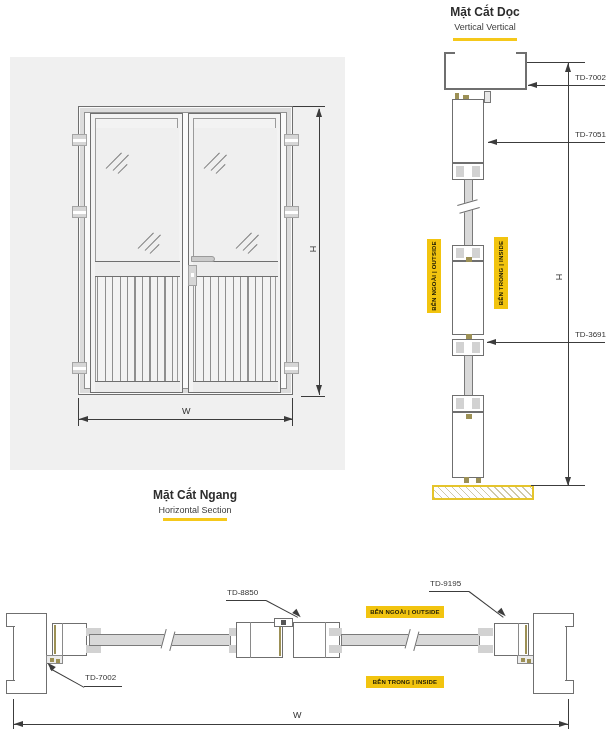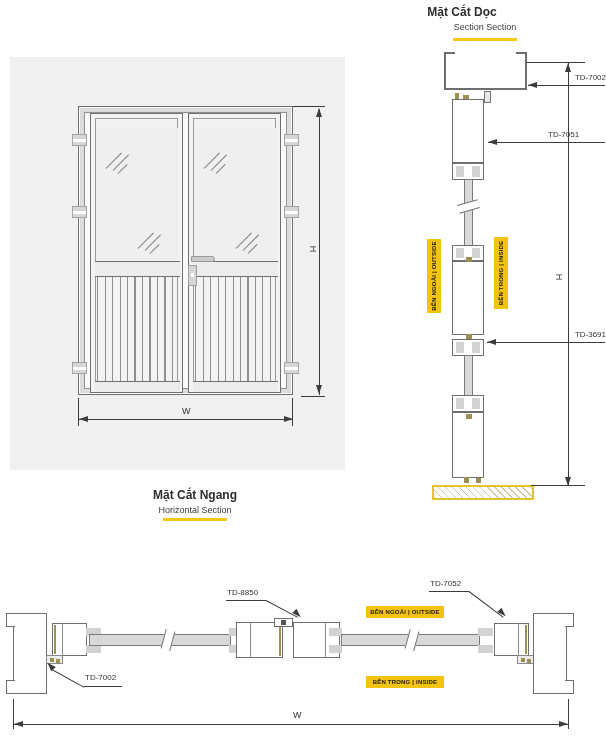--- a/index.html
+++ b/index.html
@@ -115,22 +115,22 @@
 
     <div class="a lineV" style="left:78px;top:398px;height:28px;"></div>
     <div class="a lineV" style="left:292px;top:398px;height:28px;"></div>
     <div class="a lineH" style="left:78px;top:419px;width:215px;"></div>
     <div class="a ar ar-left" style="left:79px;top:416px;"></div>
     <div class="a ar ar-right" style="left:284px;top:416px;"></div>
     <div class="a dimtext" style="left:182px;top:406px;">W</div>
   </div>
 
   <div class="a" style="left:0;top:0;width:606px;height:520px;">
-    <div class="a title" style="left:402px;top:5px;width:120px;">Mặt Cắt Dọc</div>
-    <div class="a subtitle" style="left:425px;top:22px;width:120px;">Section Section</div>
+    <div class="a title" style="left:425px;top:5px;width:120px;">Mặt Cắt Dọc</div>
+    <div class="a subtitle" style="left:425px;top:22px;width:120px;">Vertical Vertical</div>
     <div class="a underline" style="left:453px;top:38px;width:64px;"></div>
 
     <div class="a" style="left:444px;top:58px;width:83px;height:32px;border:2px solid #6f6f6f;border-top:none;background:#fff;"></div>
     <div class="a hookTL" style="left:444px;top:52px;width:11px;height:8px;"></div>
     <div class="a hookTR" style="left:516px;top:52px;width:11px;height:8px;"></div>
 
     <div class="a olive" style="left:455px;top:93px;width:4px;height:6px;"></div>
     <div class="a olive" style="left:463px;top:95px;width:6px;height:5px;"></div>
     <div class="a" style="left:484px;top:91px;width:7px;height:12px;border:1px solid #777;background:#e8e8e8;"></div>
 
@@ -176,21 +176,21 @@
     <div class="a lineV" style="left:568px;top:63px;height:423px;"></div>
     <div class="a ar ar-up" style="left:565px;top:63px;"></div>
     <div class="a ar ar-down" style="left:565px;top:477px;"></div>
     <div class="a dimtext" style="left:556px;top:272px;">
       <span class="rotH">H</span></div>
 
     <div class="a tdtext" style="left:548px;top:73px;width:58px;text-align:right;">TD-7002</div>
     <div class="a lineH" style="left:528px;top:85px;width:77px;"></div>
     <div class="a ar ar-left" style="left:528px;top:82px;"></div>
 
-    <div class="a tdtext" style="left:548px;top:130px;width:58px;">TD-7051</div>
+    <div class="a tdtext" style="left:548px;top:130px;width:58px;text-align:right;">TD-7051</div>
     <div class="a lineH" style="left:488px;top:142px;width:117px;"></div>
     <div class="a ar ar-left" style="left:488px;top:139px;"></div>
 
     <div class="a tdtext" style="left:548px;top:330px;width:58px;text-align:right;">TD-3691</div>
     <div class="a lineH" style="left:487px;top:342px;width:118px;"></div>
     <div class="a ar ar-left" style="left:487px;top:339px;"></div>
   </div>
 
   <div class="a" style="left:0;top:480px;width:606px;height:263px;">
     <div class="a title" style="left:135px;top:8px;width:120px;">Mặt Cắt Ngang</div>
@@ -253,21 +253,21 @@
     <div class="a tdtext" style="left:85px;top:193px;">TD-7002</div>
     <div class="a lineH" style="left:84px;top:206px;width:38px;"></div>
     <div class="a lineH" style="left:50px;top:188px;width:39px;transform:rotate(29deg);transform-origin:left center;"></div>
     <div class="a ar ar-left" style="left:46px;top:183px;transform:rotate(45deg);"></div>
 
     <div class="a tdtext" style="left:227px;top:108px;">TD-8850</div>
     <div class="a lineH" style="left:226px;top:120px;width:40px;"></div>
     <div class="a lineH" style="left:266px;top:120px;width:36px;transform:rotate(28deg);transform-origin:left center;"></div>
     <div class="a ar ar-right" style="left:293px;top:131px;transform:rotate(45deg);"></div>
 
-    <div class="a tdtext" style="left:430px;top:99px;">TD-7052</div>
+    <div class="a tdtext" style="left:430px;top:99px;">TD-9195</div>
     <div class="a lineH" style="left:429px;top:111px;width:40px;"></div>
     <div class="a lineH" style="left:469px;top:111px;width:43px;transform:rotate(37deg);transform-origin:left center;"></div>
     <div class="a ar ar-right" style="left:498px;top:130px;transform:rotate(45deg);"></div>
 
     <div class="a lineV" style="left:13px;top:219px;height:30px;"></div>
     <div class="a lineV" style="left:568px;top:219px;height:30px;"></div>
     <div class="a lineH" style="left:13px;top:244px;width:556px;"></div>
     <div class="a ar ar-left" style="left:14px;top:241px;"></div>
     <div class="a ar ar-right" style="left:559px;top:241px;"></div>
     <div class="a dimtext" style="left:293px;top:230px;">W</div>

